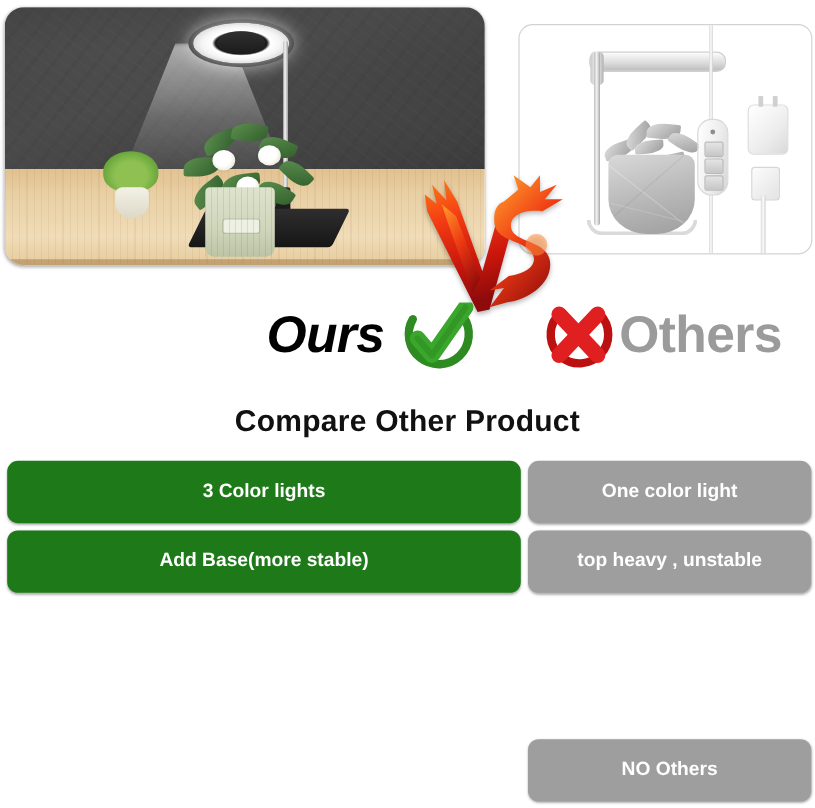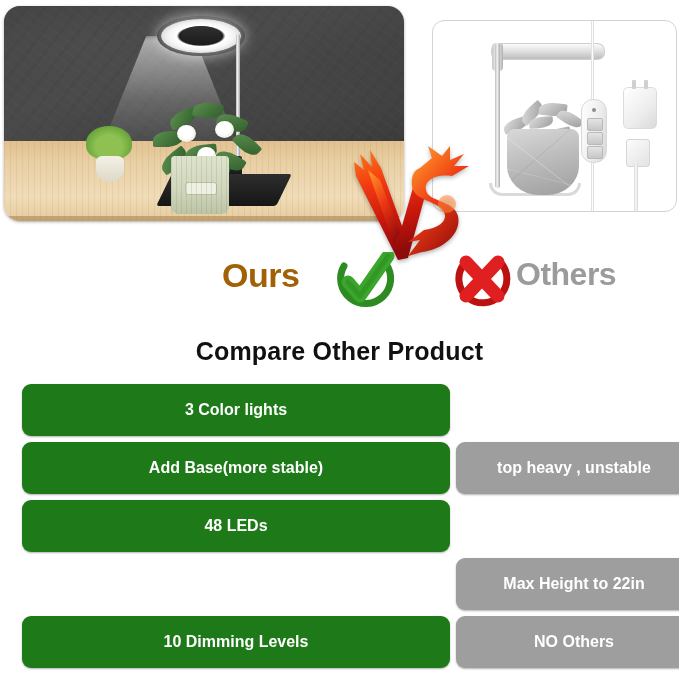--- a/index.html
+++ b/index.html
@@ -119,41 +119,41 @@
   .o-usbc{position:absolute;left:201px;top:142px;width:4px;height:48px;
     background:linear-gradient(90deg,#d7d7d7,#fcfcfc,#d0d0d0);}
 
   
   .vs{position:absolute;left:350px;top:140px;width:125px;height:125px;}
   .vs svg{display:block;width:100%;height:100%;
     filter:drop-shadow(0 2px 2px rgba(0,0,0,.3));}
 
   
   .verdict{position:absolute;left:0;top:252px;width:679px;height:62px;}
-  .v-ours{position:absolute;left:222px;top:6px;font-size:34px;font-weight:bold;
-    color:#a16207;letter-spacing:-.5px;line-height:1;}
-  .v-others{position:absolute;left:516px;top:6px;font-size:32px;font-weight:bold;
+  .v-ours{position:absolute;left:222px;top:6px;font-size:43px;font-weight:bold;
+    color:#000000;letter-spacing:-.5px;line-height:1;font-style:italic;}
+  .v-others{position:absolute;left:516px;top:6px;font-size:43px;font-weight:bold;
     color:#9b9b9b;letter-spacing:-.5px;line-height:1;}
   .mark{position:absolute;top:0;width:62px;height:58px;}
   .mark svg{display:block;width:100%;height:100%;}
   .m-check{left:334px;}
   .m-cross{left:452px;}
 
   
   .sec-title{position:absolute;left:0;top:337px;width:679px;text-align:center;
     font-size:25px;font-weight:bold;color:#111111;letter-spacing:.2px;}
 
   
   .table{position:absolute;left:0;top:384px;width:679px;}
   .row{position:relative;height:52px;margin-bottom:6px;}
   .cell{position:absolute;top:0;height:52px;border-radius:9px;
     display:flex;align-items:center;justify-content:center;
     color:#ffffff;font-size:16px;font-weight:bold;text-align:center;
     box-shadow:0 1px 2px rgba(0,0,0,.30);
-    padding:0 10px;box-sizing:border-box;margin-left:16px;}
+    padding:0 10px;box-sizing:border-box;}
   .cell-ours{left:6px;width:428px;background:#1e7a18;}
   .cell-others{left:440px;width:236px;background:#9e9e9e;}
 </style>
 </head>
 <body>
 
 <div class="hero">
 
   <div class="photo-ours">
     <div class="wall"></div>
@@ -271,33 +271,31 @@
 
   <div class="v-others">Others</div>
 </div>
 
 <div class="sec-title">Compare Other Product</div>
 
 <div class="table">
 
   <div class="row">
     <div class="cell cell-ours">3 Color lights</div>
+    <div class="cell cell-others">One color light</div>
   </div>
 
   <div class="row">
     <div class="cell cell-ours">Add Base(more stable)</div>
     <div class="cell cell-others">top heavy , unstable</div>
   </div>
 
   <div class="row">
-    <div class="cell cell-ours">48 LEDs</div>
-  </div>
-
-  <div class="row">
-    <div class="cell cell-others">Max Height to 22in</div>
-  </div>
-
-  <div class="row">
-    <div class="cell cell-ours">10 Dimming Levels</div>
+  </div>
+
+  <div class="row">
+  </div>
+
+  <div class="row">
     <div class="cell cell-others">NO Others</div>
   </div>
 
 </div>
 
 </body></html>

